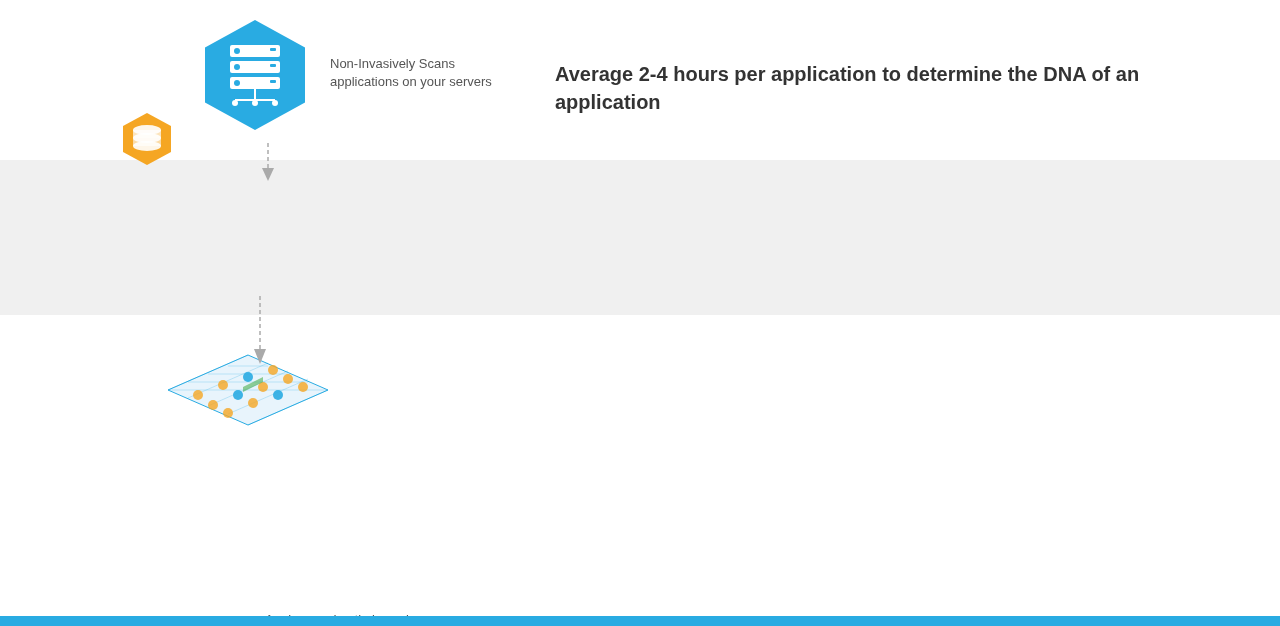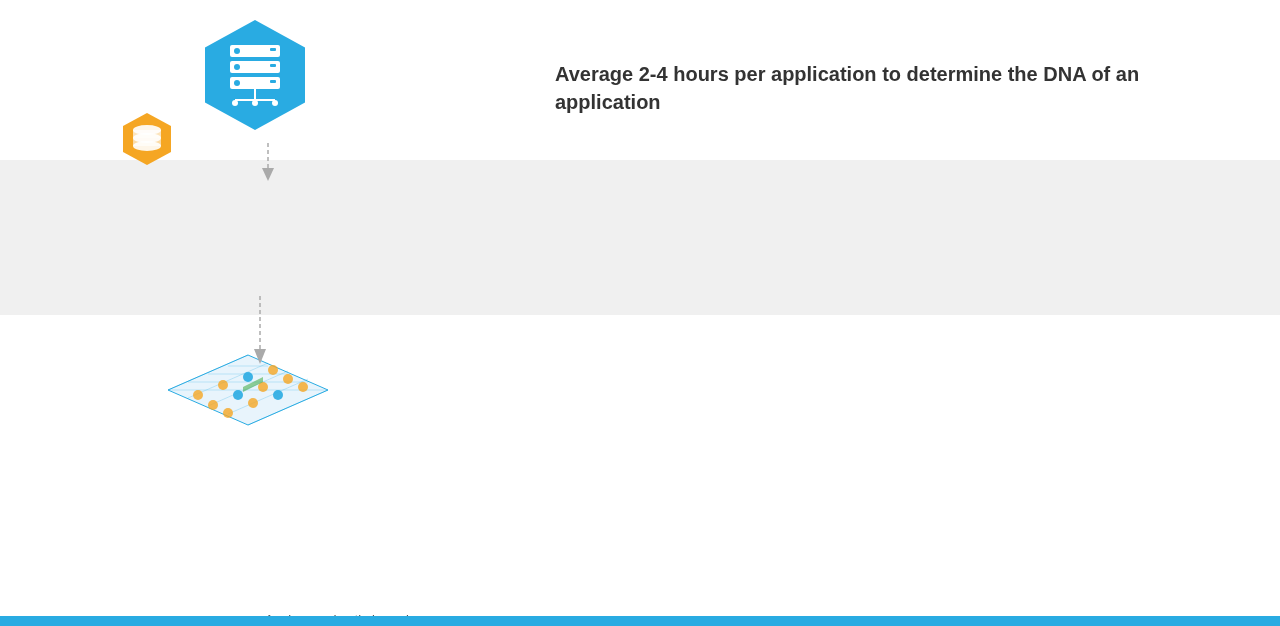--- a/index.html
+++ b/index.html
@@ -184,20 +184,24 @@
       <svg viewBox="0 0 58 58" xmlns="http://www.w3.org/2000/svg">
         <polygon points="29,3 53,16 53,42 29,55 5,42 5,16" fill="#f5a623"></polygon>
         <ellipse cx="29" cy="20" rx="14" ry="5" fill="white" opacity="0.9"></ellipse>
         <rect x="15" y="20" width="28" height="8" fill="white" opacity="0.7"></rect>
         <ellipse cx="29" cy="28" rx="14" ry="5" fill="white" opacity="0.9"></ellipse>
         <rect x="15" y="28" width="28" height="8" fill="white" opacity="0.6"></rect>
         <ellipse cx="29" cy="36" rx="14" ry="5" fill="white" opacity="0.9"></ellipse>
       </svg>
     </div>
 
+    <div class="label-server">
+      <span style="white-space: pre-line; font-size:13px; color:#555;">Non-Invasively Scans
+applications on your servers</span>
+    </div>
 
     <div class="heading-r1">Average 2-4 hours per application to determine the DNA of an application</div>
   </div>
 
   <div style="position:absolute; left:248px; top:143px; z-index:20;">
     <svg width="40" height="40">
       <line x1="20" y1="0" x2="20" y2="30" stroke="#aaa" stroke-width="1.5" stroke-dasharray="4,3"></line>
       <polygon points="14,25 20,38 26,25" fill="#aaa"></polygon>
     </svg>
   </div>

